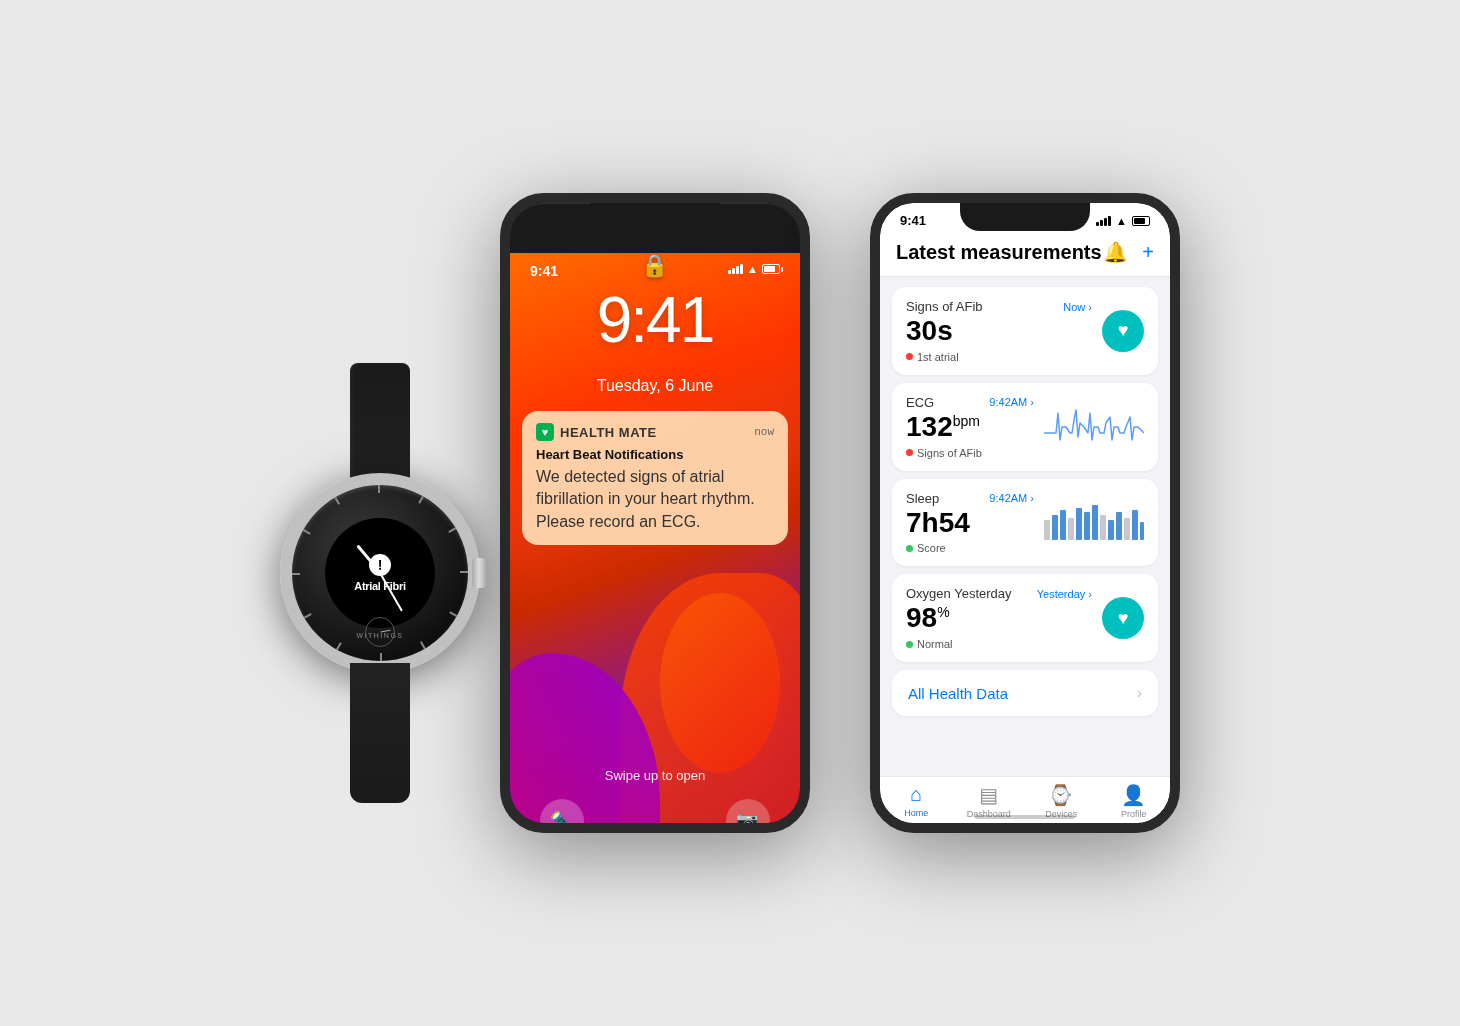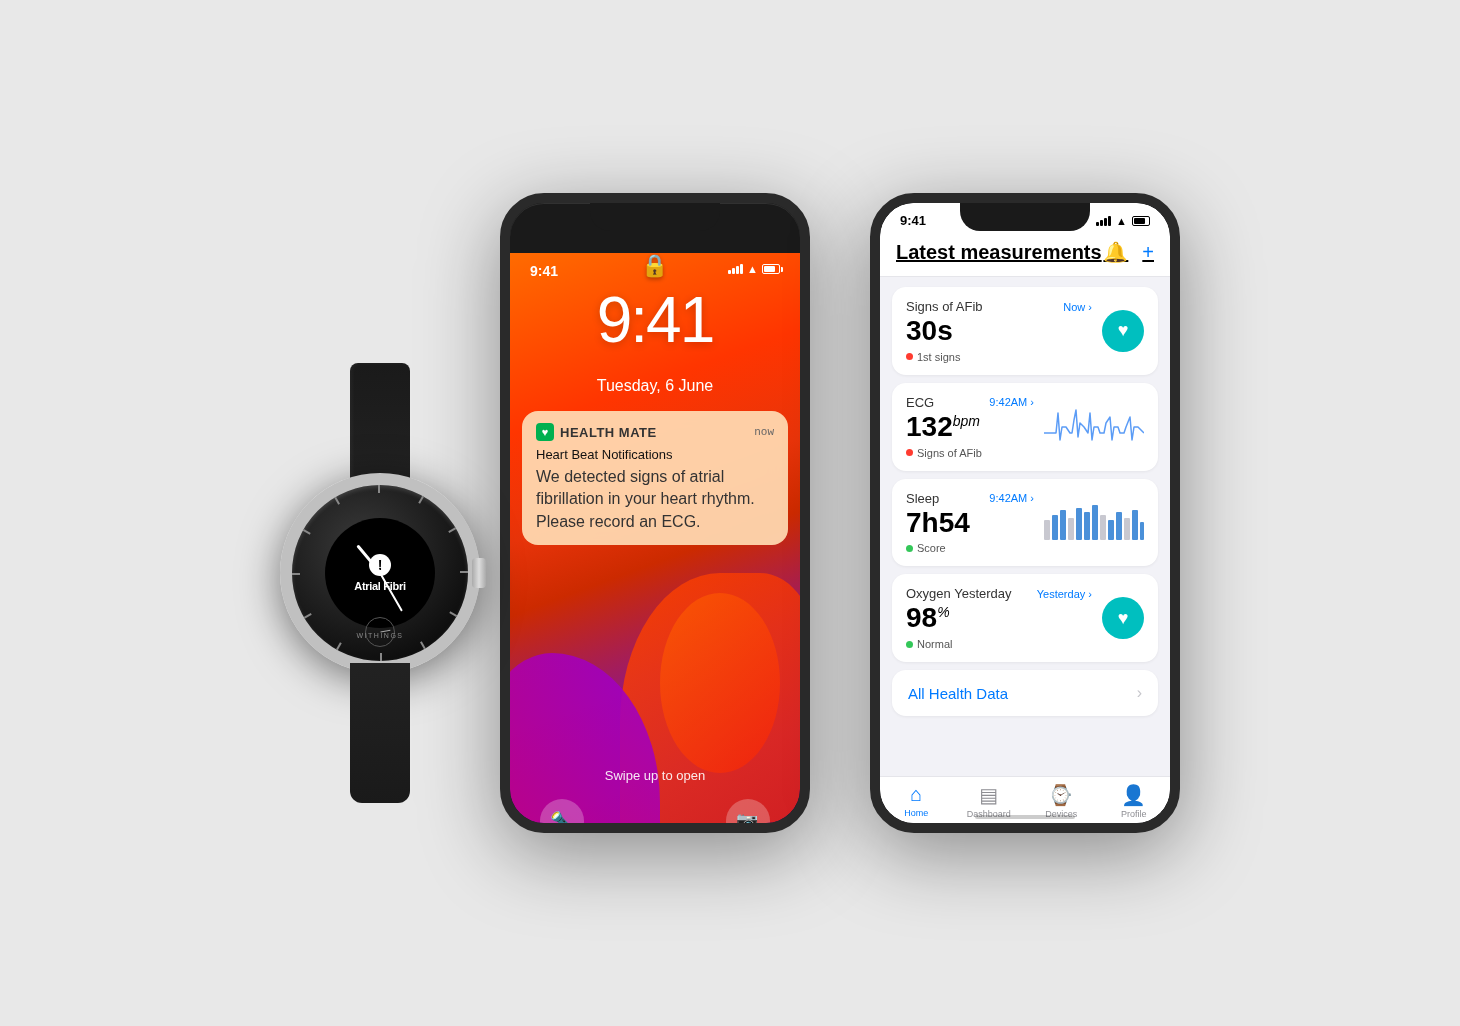--- a/index.html
+++ b/index.html
@@ -328,21 +328,21 @@
       text-transform: uppercase;
     }
     .notif-time {
       margin-left: auto;
       font-size: 11px;
       color: #666;
       font-family: Liberation Mono, monospace;
     }
     .notif-title {
       font-size: 13px;
-      font-weight: 400;
+      font-weight: 700;
       color: #111;
       margin-bottom: 4px;
     }
     .notif-body {
       font-size: 16px;
       color: #333;
       line-height: 1.4;
     }
     .lock-bottom {
       position: absolute;
@@ -414,21 +414,20 @@
       align-items: center;
     }
     .phone2-header {
       background: #fff;
       padding: 8px 16px 12px;
       display: flex;
       align-items: flex-end;
       justify-content: space-between;
       flex-shrink: 0;
       border-bottom: 1px solid #e5e5ea;
-      text-decoration: underline;
     }
     .p2-title {
       font-size: 20px;
       font-weight: 700;
       color: #000;
     }
     .p2-header-icons {
       display: flex;
       gap: 14px;
       align-items: center;
@@ -476,21 +475,20 @@
     .card-value {
       font-size: 28px;
       font-weight: 600;
       color: #000;
       line-height: 1.1;
       margin-bottom: 4px;
     }
     .card-value sup {
       font-size: 14px;
       font-weight: 400;
-      font-style: italic;
     }
     .card-subtitle {
       display: flex;
       align-items: center;
       gap: 4px;
       font-size: 11px;
       color: #555;
     }
     .dot {
       width: 7px;
@@ -730,21 +728,21 @@
 
         <div class="health-card">
           <div class="card-left">
             <div class="card-meta">
               <span class="card-label">Signs of AFib</span>
               <span class="card-time">Now ›</span>
             </div>
             <div class="card-value">30s</div>
             <div class="card-subtitle">
               <span class="dot dot-red"></span>
-              <span>1st signs</span>
+              <span>1st atrial</span>
             </div>
           </div>
           <div class="card-right">
             <div class="heart-badge">
               <span style="color:#fff;font-size:18px;">♥</span>
             </div>
           </div>
         </div>
 
         <div class="health-card">

